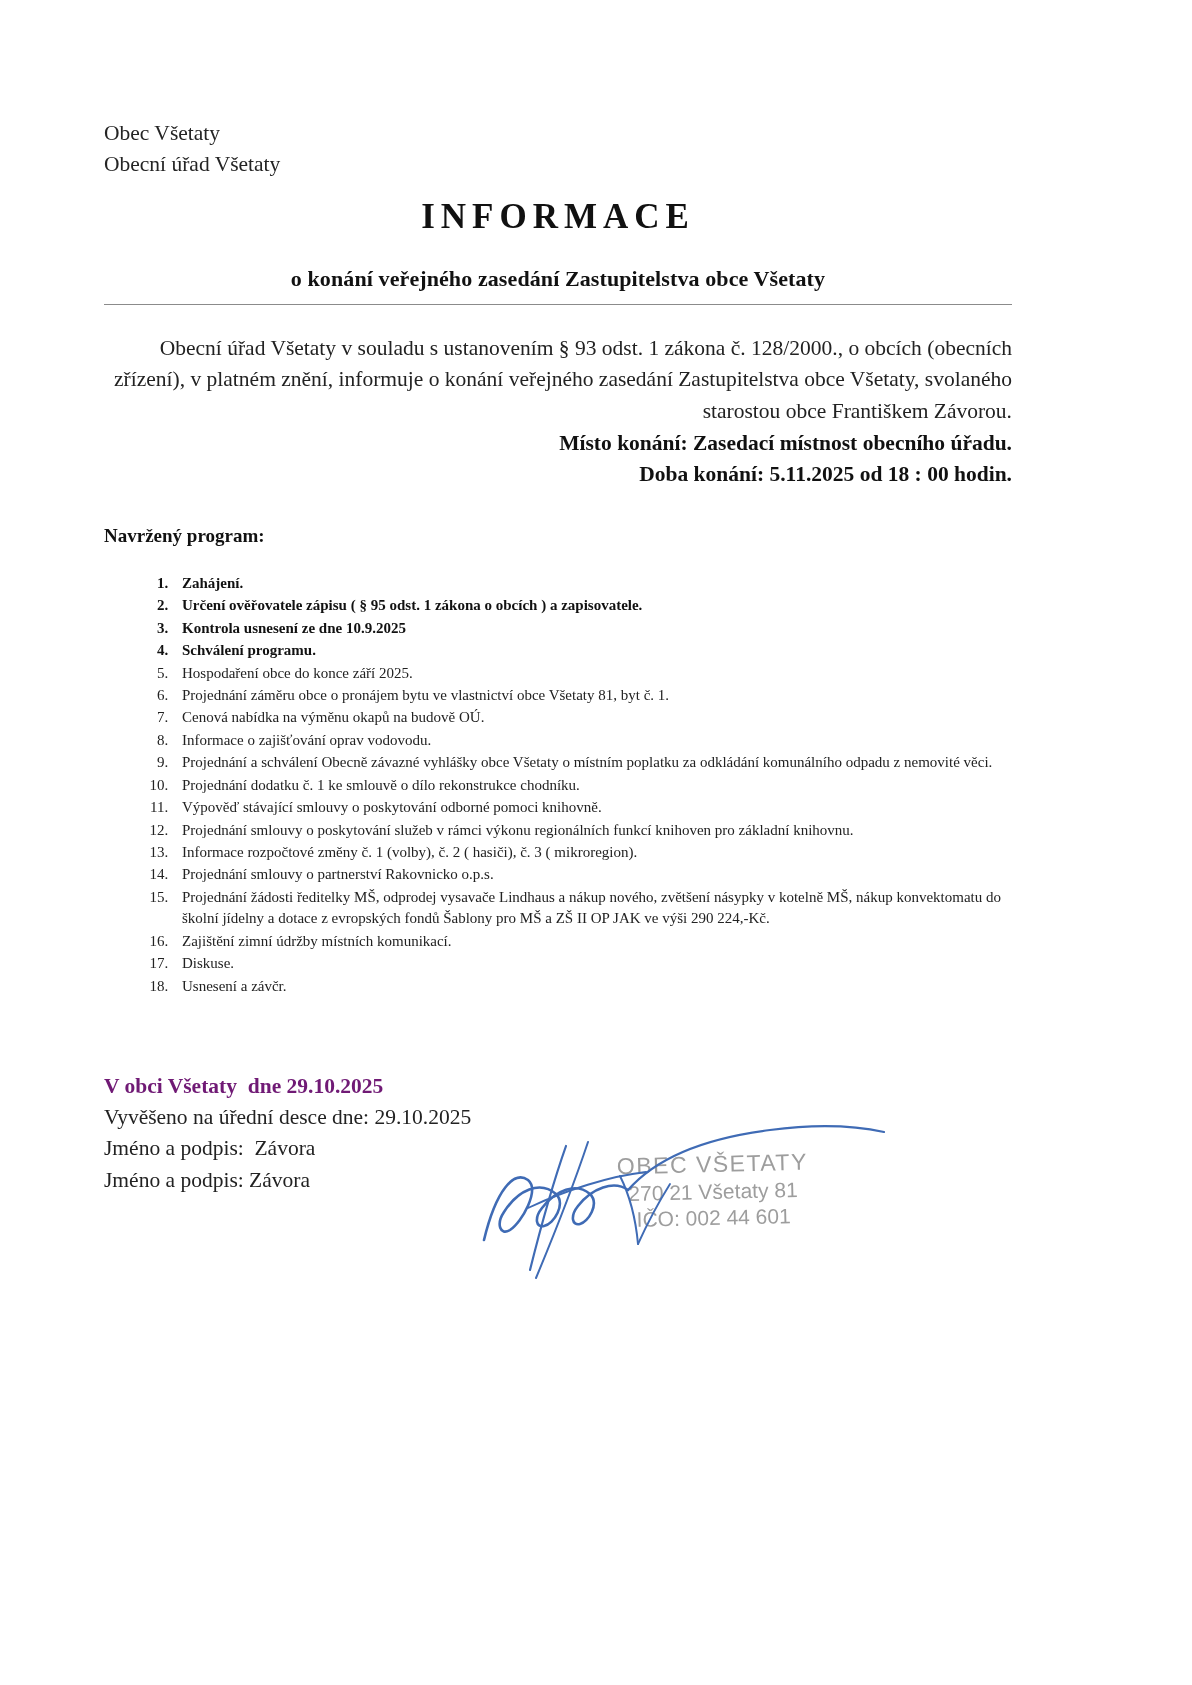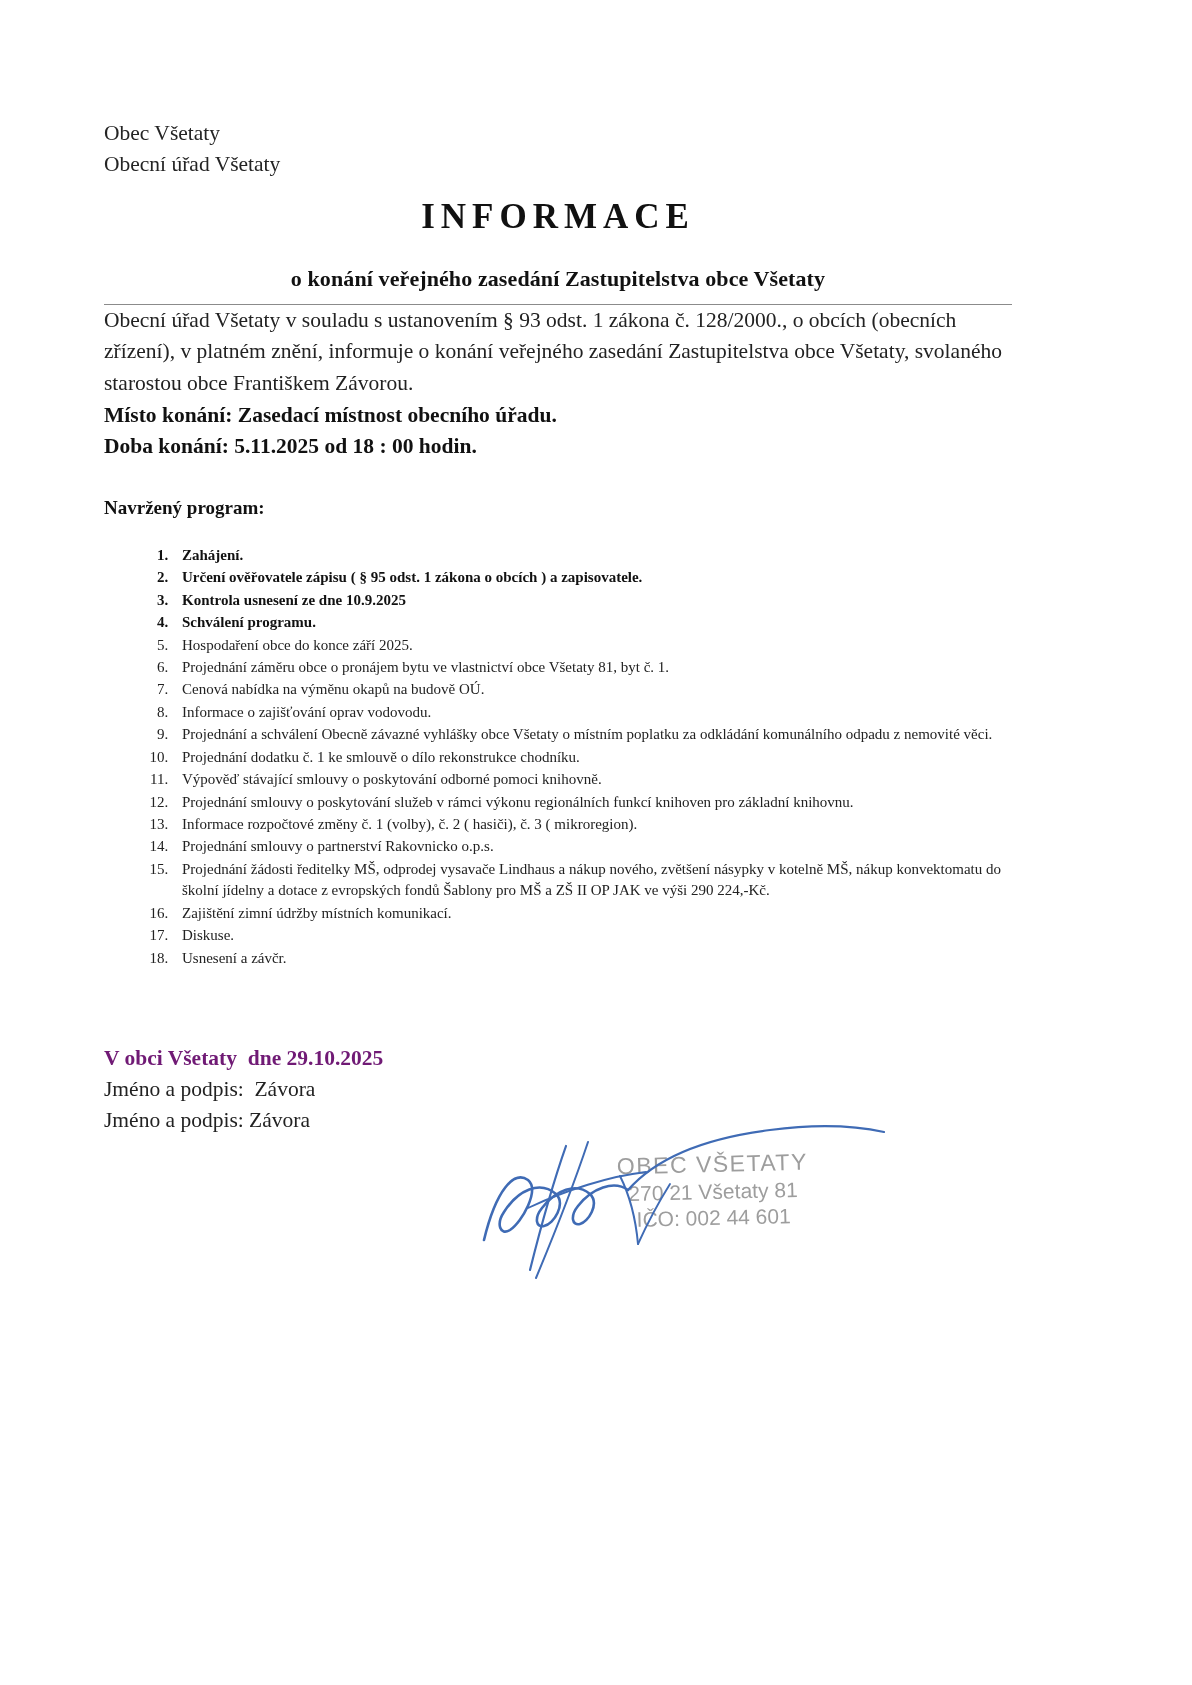--- a/index.html
+++ b/index.html
@@ -55,24 +55,25 @@
   }
   .rule {
     margin-top: 12px;
     height: 0;
     border-top: 1.6px solid #8b8b8b;
     width: 100%;
   }
 
   
   .intro {
+    margin-top: 28px;
     font-size: 21.5px;
     line-height: 1.47;
     color: #222;
-    text-align: left;
+    text-align: right;
   }
   .intro p { margin: 0; }
   .strongline {
     font-weight: bold;
     font-size: 21.5px;
     line-height: 1.47;
     color: #111;
   }
   .program-heading {
     margin-top: 34px;
@@ -180,20 +181,21 @@
       <li>Informace rozpočtové změny č. 1 (volby), č. 2 ( hasiči), č. 3 ( mikroregion).</li>
       <li>Projednání smlouvy o partnerství Rakovnicko o.p.s.</li>
       <li>Projednání žádosti ředitelky MŠ, odprodej vysavače Lindhaus a nákup nového, zvětšení násypky v kotelně MŠ, nákup konvektomatu do školní jídelny a dotace z evropských fondů Šablony pro MŠ a ZŠ II OP JAK  ve výši 290 224,-Kč.</li>
       <li>Zajištění zimní údržby místních komunikací.</li>
       <li>Diskuse.</li>
       <li>Usnesení a závčr.</li>
     </ol>
 
     <div class="footer">
       <div class="bold-line">V obci Všetaty  dne 29.10.2025</div>
+      <div>Vyvěšeno na úřední desce dne: 29.10.2025</div>
       <div>Jméno a podpis:  Závora</div>
       <div>Jméno a podpis: Závora</div>
     </div>
 
   </div>
 
   <div class="stamp">
     <div class="l1">OBEC VŠETATY</div>
     <div class="l2">270 21 Všetaty 81</div>
     <div class="l3">IČO: 002 44 601</div>

